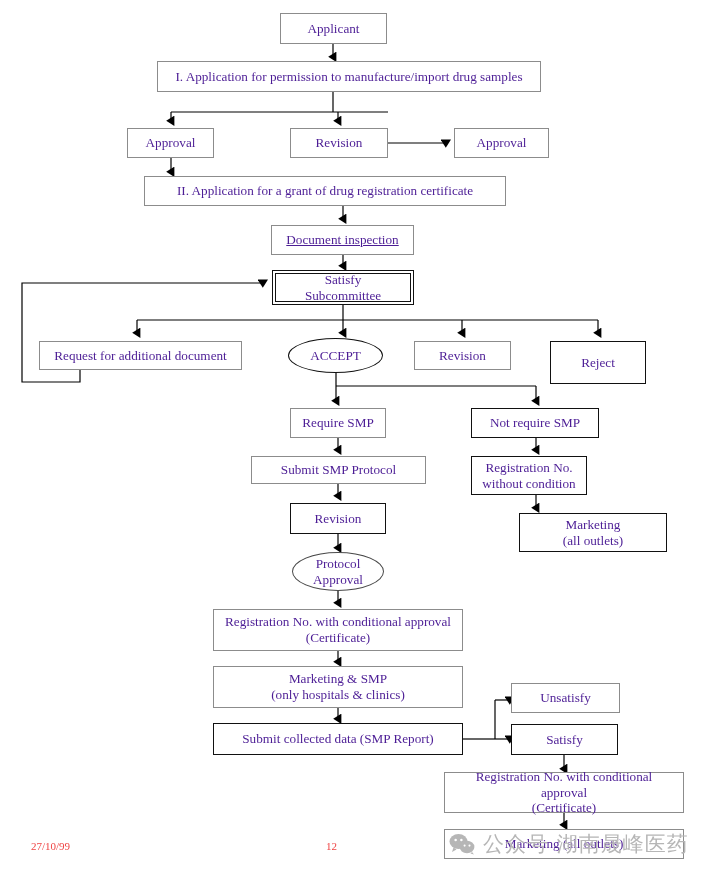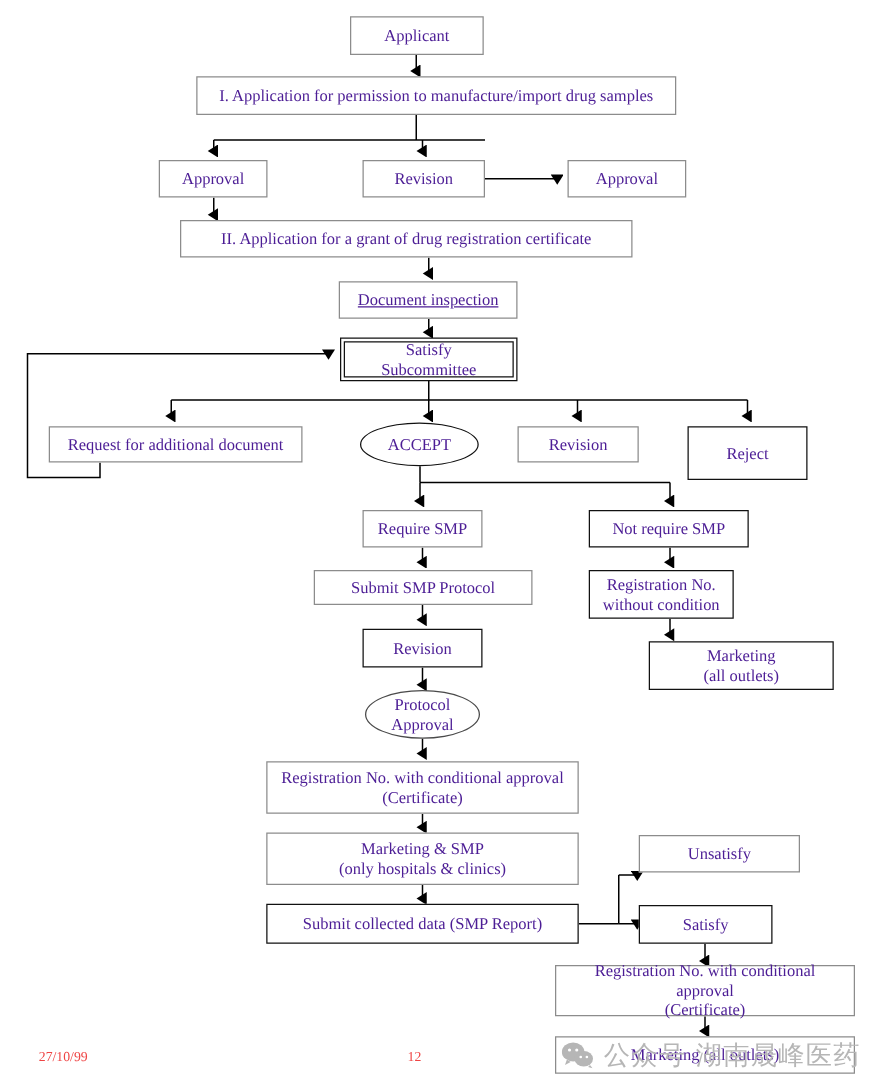--- a/index.html
+++ b/index.html
@@ -193,21 +193,21 @@
 Approval</div>
 
   <div class="node" style="left:213px; top:609px; width:250px; height:42px;">Registration No. with conditional approval
 (Certificate)</div>
 
   <div class="node" style="left:213px; top:666px; width:250px; height:42px;">Marketing &amp; SMP
 (only hospitals &amp; clinics)</div>
 
   <div class="node dark" style="left:213px; top:723px; width:250px; height:32px;">Submit collected data (SMP Report)</div>
 
-  <div class="node" style="left:511px; top:668px; width:129px; height:30px;">Unsatisfy</div>
+  <div class="node" style="left:511px; top:683px; width:109px; height:30px;">Unsatisfy</div>
 
   <div class="node dark" style="left:511px; top:724px; width:107px; height:31px;">Satisfy</div>
 
   <div class="node" style="left:444px; top:772px; width:240px; height:41px;">Registration No. with conditional approval
 (Certificate)</div>
 
   <div class="node" style="left:444px; top:829px; width:240px; height:30px;">Marketing (all outlets)</div>
 
   <div id="watermark">
     <svg class="wechat" width="26" height="22" viewBox="0 0 26 22">

